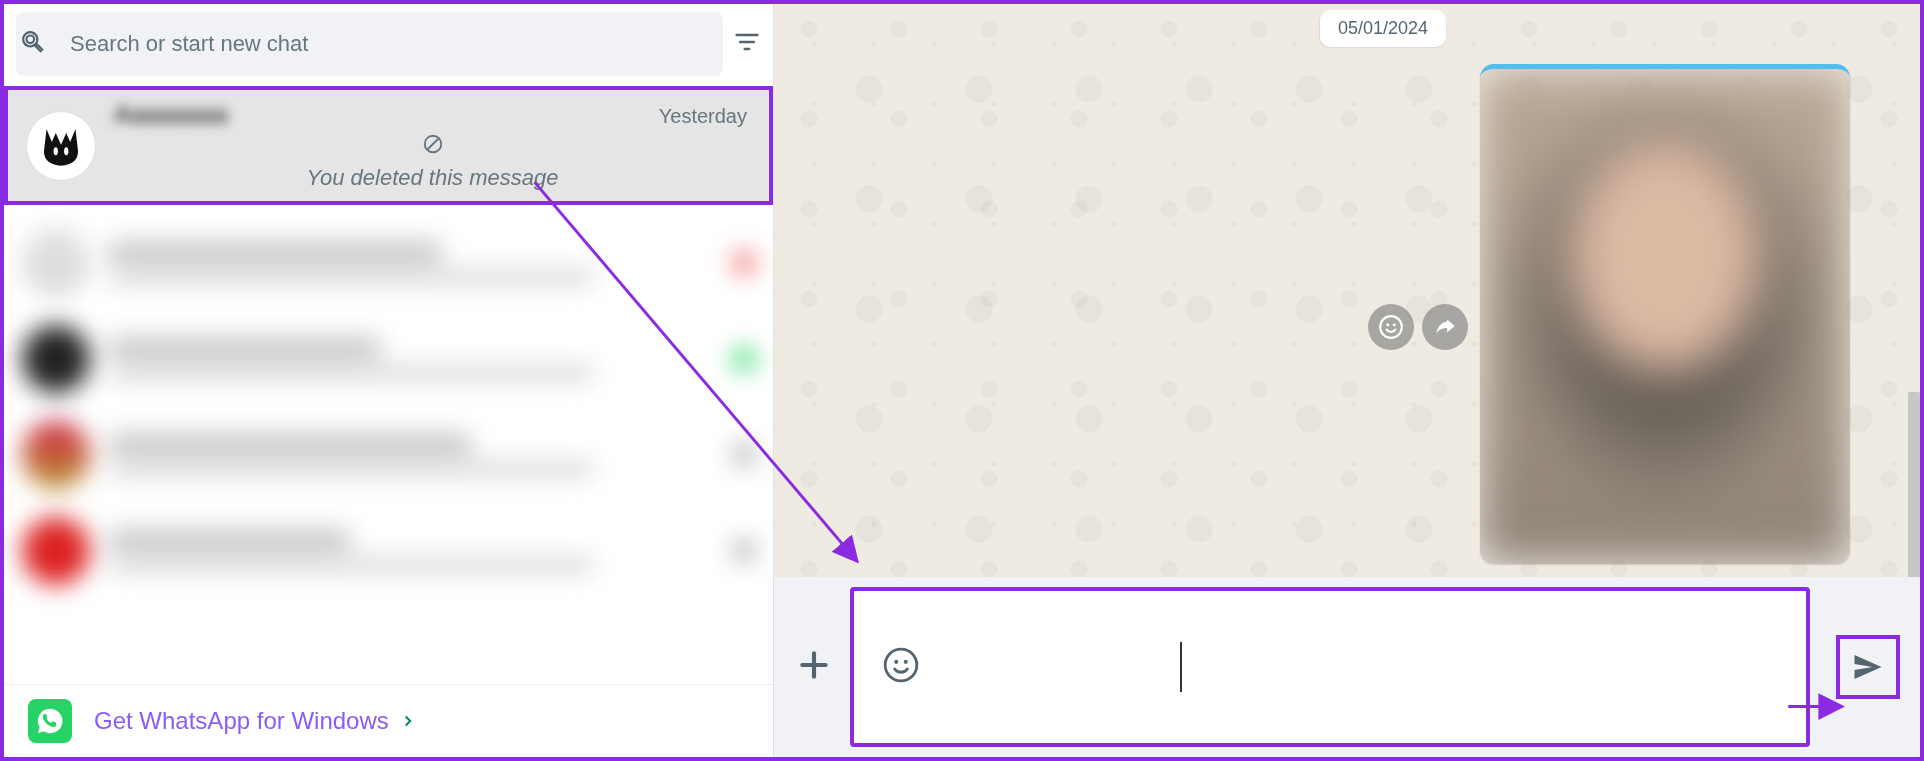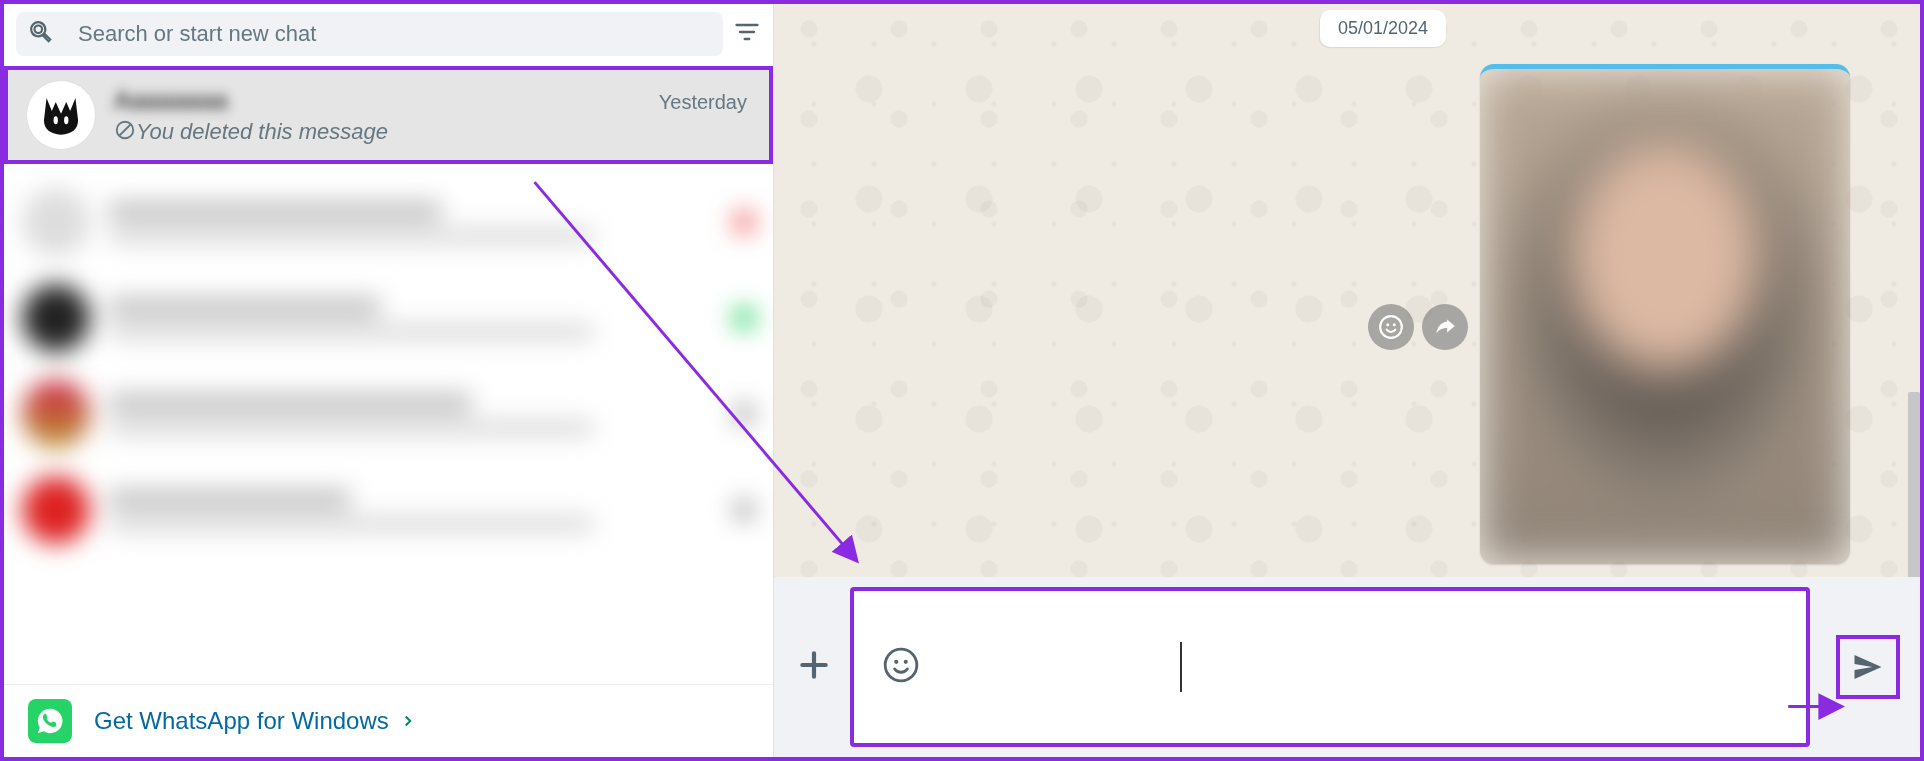--- a/index.html
+++ b/index.html
@@ -26,24 +26,24 @@
   .search-bar {
     display: flex;
     align-items: center;
     padding: 8px 12px 10px 12px;
     gap: 10px;
   }
   .search-field {
     flex: 1;
     background: #f0f2f5;
     border-radius: 8px;
-    height: 44px;
+    height: 64px;
     display: flex;
     align-items: center;
-    padding: 0 12px;
+    padding: 0 4px;
     gap: 24px;
   }
   .search-field .ph {
     color: #667781;
     font-size: 22px;
   }
   .search-icon svg { width: 26px; height: 26px; fill: #54656f; }
   .filter-icon svg { width: 28px; height: 28px; fill: #54656f; }
 
   .chat-list { flex: 1; overflow: hidden; position: relative; }
@@ -68,21 +68,21 @@
     border: 1px solid #e0e0e0;
     display: flex; align-items: center; justify-content: center;
     font-size: 38px;
   }
   .avatar .bat { width: 42px; height: 42px; }
   .chat-meta { flex: 1; }
   .chat-top { display: flex; justify-content: space-between; align-items: baseline; }
   .chat-name { font-size: 25px; color: #111; filter: blur(6px); }
   .chat-name .visible { filter: none; }
   .chat-time { font-size: 20px; color: #667781; margin-right: 4px;}
-  .chat-sub { display: flex; align-items: center; margin-top: 4px;}
+  .chat-sub { display: flex; align-items: center; gap: 6px; margin-top: 4px; flex-direction: column;}
   .chat-sub .prohibit svg { width: 22px; height: 22px; fill: none; stroke:#667781; stroke-width:2;}
   .chat-sub .txt { font-size: 22px; font-style: italic; color: #667781; }
 
   .blurred-list {
     filter: blur(12px);
     padding: 10px 18px;
   }
   .blur-row { display:flex; align-items:center; gap:18px; padding:14px 0;}
   .blur-avatar { width:68px;height:68px;border-radius:50%; }
   .blur-lines { flex:1; }
@@ -94,21 +94,21 @@
     display:flex; align-items:center; gap:22px;
     padding: 14px 24px;
     border-top: 1px solid #eee;
     background:#fff;
   }
   .wa-badge {
     width:44px;height:44px;border-radius:8px;background:#25d366;
     display:flex;align-items:center;justify-content:center;
   }
   .wa-badge svg{width:30px;height:30px;fill:#fff;}
-  .promo-text { color:#0369a1; font-size:24px; display:flex; align-items:center; gap:10px;}
+  .promo-text { color:#8b5cf6; font-size:24px; display:flex; align-items:center; gap:10px;}
   .promo-text svg{width:18px;height:18px;fill:#008069;}
 
   
   .right {
     flex:1;
     display:flex;
     flex-direction:column;
     position:relative;
   }
   .conv-bg {

